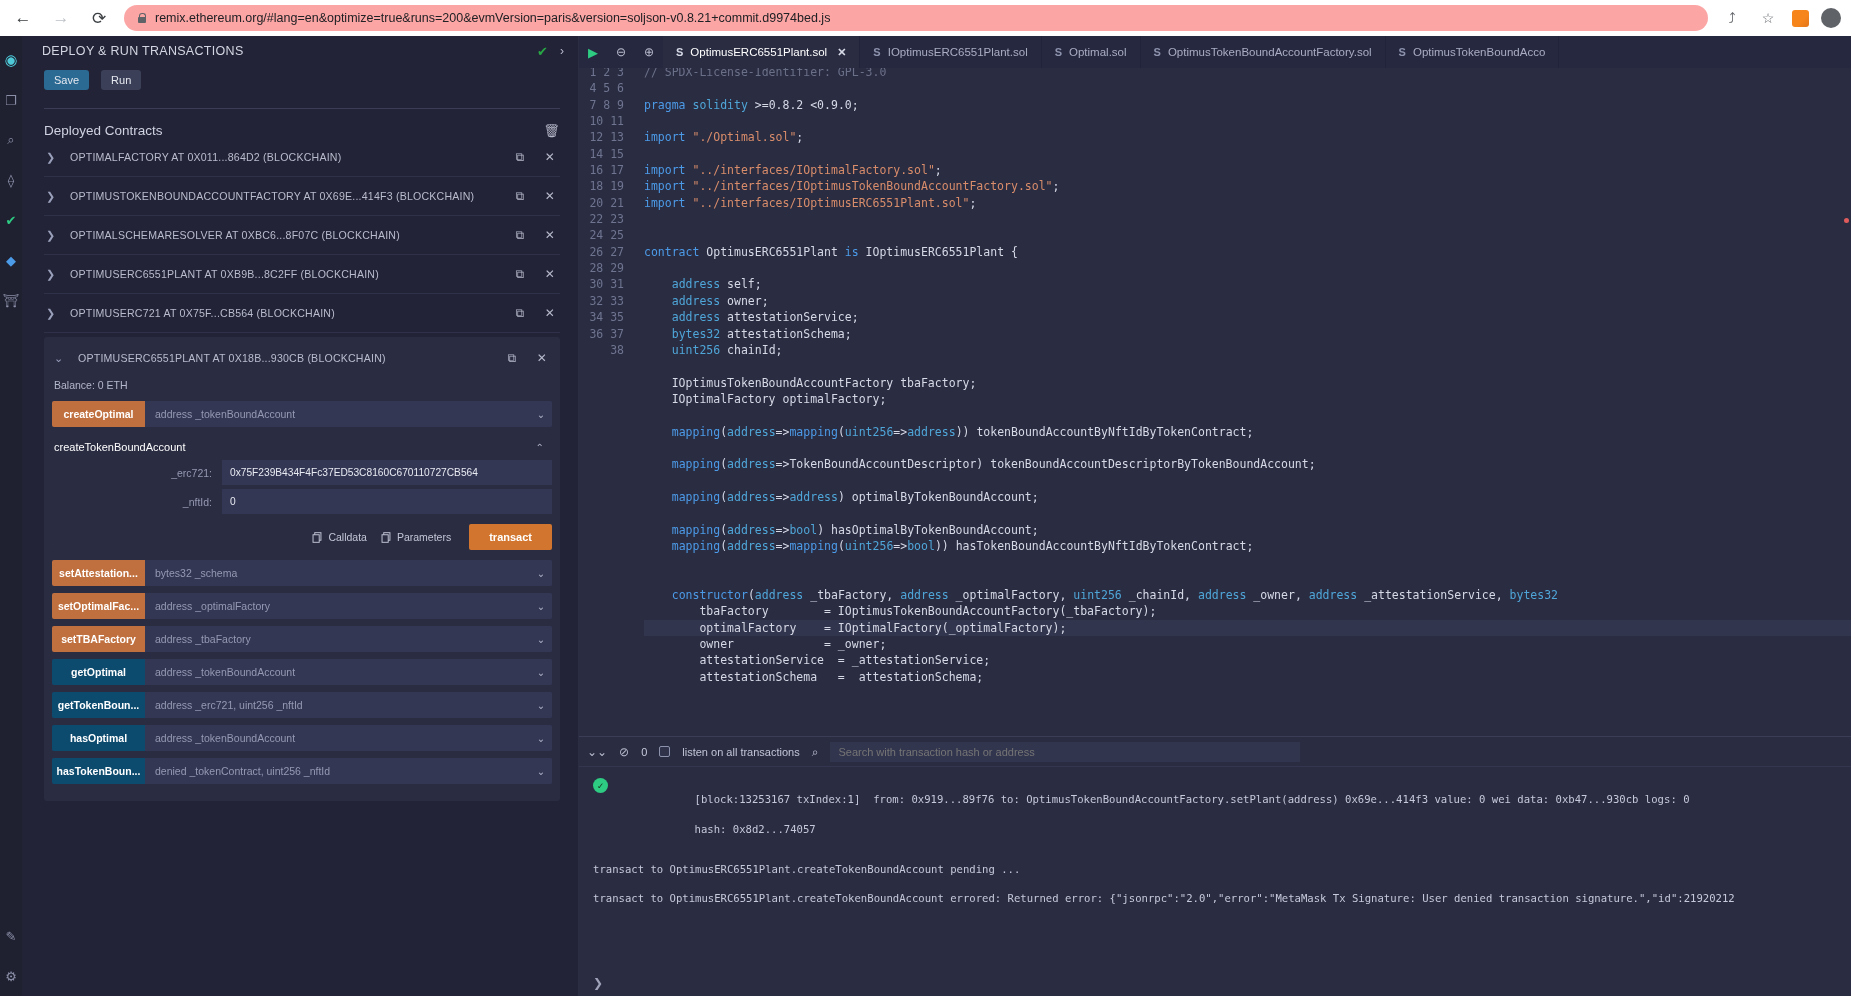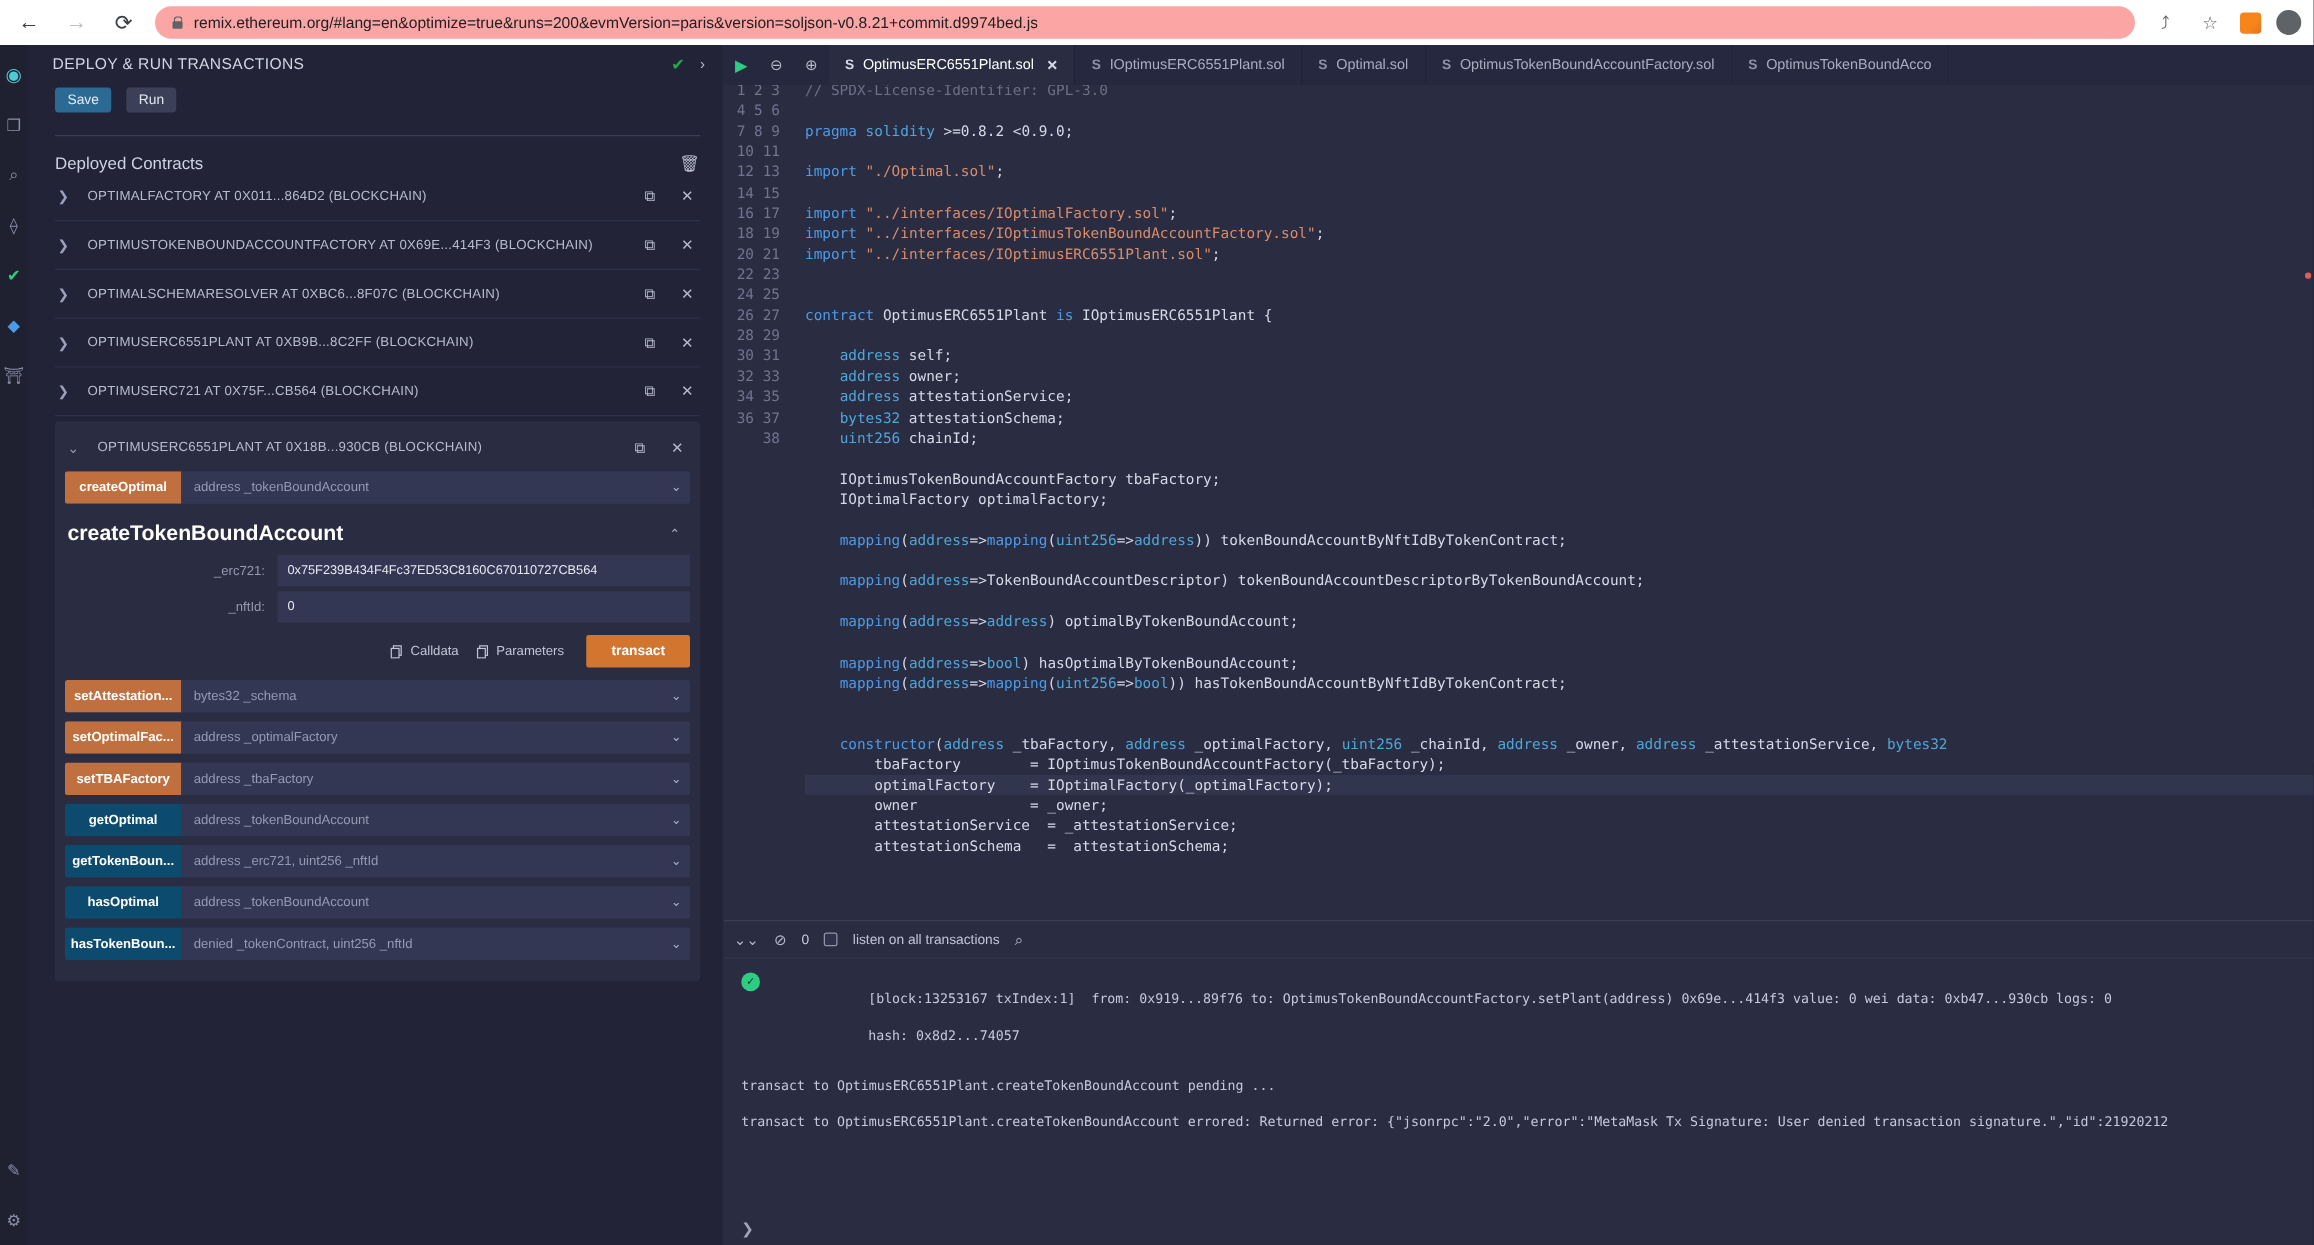--- a/index.html
+++ b/index.html
@@ -55,21 +55,21 @@
 
   .fn-row { display:flex; margin-bottom:7px; border-radius:2px; overflow:hidden; background:#313450; }
   .fn-btn { flex:none; width:93px; font-size:10.5px; font-weight:bold; color:#fff; display:flex; align-items:center; justify-content:center; padding:7px 2px; text-align:right; }
   .fn-btn.write { background:#c0703f; }
   .fn-btn.read  { background:#0c4a6e; }
   .fn-args { flex:1; background:#343754; display:flex; align-items:center; padding-left:10px; font-size:10.5px; color:#9599b2; }
   .fn-caret { width:22px; display:flex; align-items:center; justify-content:center; color:#b0b4c8; font-size:10px; background:#343754; }
 
   .fn-expanded { background:#2a2c42; border-radius:2px; margin-bottom:8px; }
   .fn-exp-head { display:flex; align-items:center; justify-content:space-between; padding:7px 6px 7px 2px; }
-  .fn-exp-title { font-size:17px; font-weight:bold; color:#ffffff;text-align:center; }
+  .fn-exp-title { font-size:11px; font-weight:normal; color:#ffffff;text-align:center; }
   .fn-exp-caret { color:#b0b4c8; font-size:10px; padding-right:2px; }
   .inp-row { display:flex; align-items:center; margin-bottom:4px; }
   .inp-label { width:170px; text-align:right; padding-right:10px; font-size:10.5px; color:#9599b2; }
   .inp-box { flex:1; background:#343754; border:none; color:#e8eaf2; font-size:10.2px; font-family:"Liberation Sans",sans-serif; padding:7px 8px; }
   .act-row { display:flex; align-items:center; justify-content:flex-end; gap:14px; padding:6px 0 2px 0; }
   .cp-act { display:flex; align-items:center; gap:5px; font-size:10.5px; color:#c3c6d6; }
   .cp-act svg { width:11px; height:11px; }
   .transact-btn { background:#d2762f; color:#fff; font-size:11px; font-weight:bold; border:none; border-radius:2px; padding:7px 20px; margin-left:4px; }
 
   .lowlevel { margin-top:10px; padding-top:12px; border-top:1px solid #3a3d55; display:flex; justify-content:space-between; align-items:center; }
@@ -199,20 +199,21 @@
         </div>
       </div>
 
       <div class="contract-open">
         <div class="contract-row">
           <span class="caret">⌄</span>
           <span class="cname">OPTIMUSERC6551PLANT AT 0X18B...930CB (BLOCKCHAIN)</span>
           <span class="act">⧉</span>
           <span class="act">✕</span>
         </div>
+        <div class="balance">Balance: 0 ETH</div>
 
         <div class="fn-row">
           <div class="fn-btn write">createOptimal</div>
           <div class="fn-args">address _tokenBoundAccount</div>
           <div class="fn-caret">⌄</div>
         </div>
 
         <div class="fn-expanded">
           <div class="fn-exp-head">
             <span class="fn-exp-title">createTokenBoundAccount</span>
@@ -362,20 +363,21 @@
     </div>
 
     <div id="terminal">
       <div id="term-head">
         <span class="th-ico">⌄⌄</span>
         <span class="th-ico">⊘</span>
         <span class="th-count">0</span>
         <span class="th-chk"></span>
         <span class="th-lbl">listen on all transactions</span>
         <span class="th-ico">⌕</span>
+        <input id="term-search" placeholder="Search with transaction hash or address" style="">
       </div>
       <div id="term-body">
         <div class="log-entry">
           <span class="ok-badge">✓</span>
           <span>
             <span>[block:13253167 txIndex:1]  from: 0x919...89f76 to: OptimusTokenBoundAccountFactory.setPlant(address) 0x69e...414f3 value: 0 wei data: 0xb47...930cb logs: 0</span><br>
             <span>hash: 0x8d2...74057</span>
           </span>
         </div>
         <div class="log-line">transact to OptimusERC6551Plant.createTokenBoundAccount pending ... </div>

